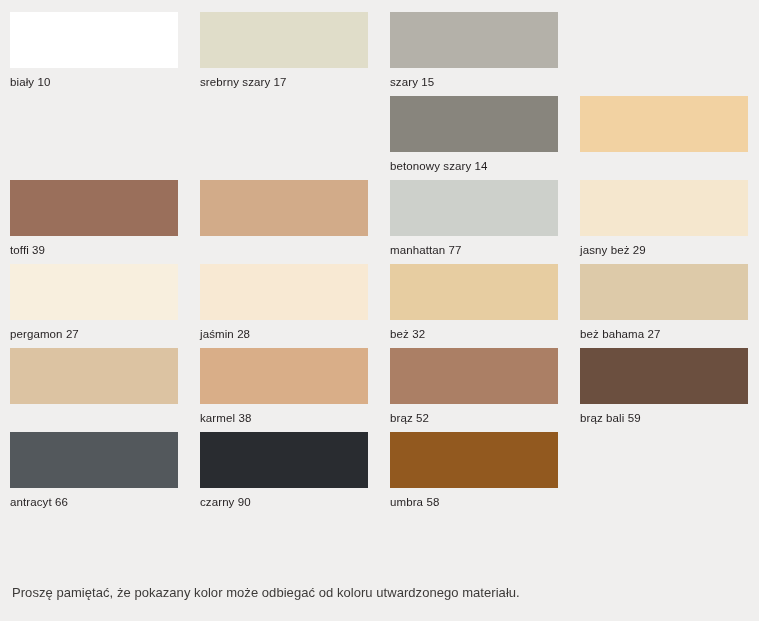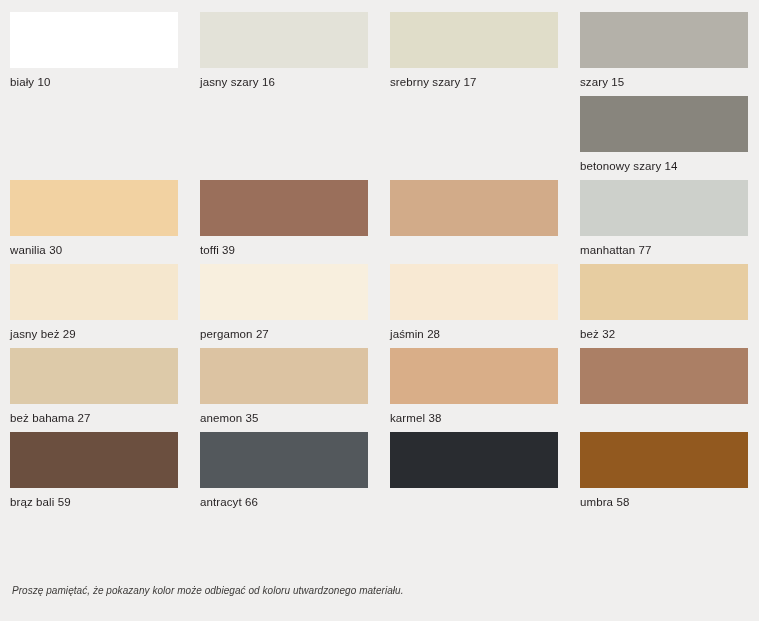--- a/index.html
+++ b/index.html
@@ -49,58 +49,52 @@
     line-height: 13px;
     color: #231f20;
     padding-top: 8px;
     letter-spacing: 0.1px;
     white-space: nowrap;
   }
   .footnote {
     position: absolute;
     left: 12px;
     top: 585px;
-    font-size: 10px;
-    font-style: italic;
+    font-size: 13px;
     color: #3c3a38;
     letter-spacing: 0.05px;
     white-space: nowrap;
   }
 </style>
 </head>
 <body>
 
 <div class="palette">
   <div class="grid">
       <div class="cell">
         <span class="swatch" style="background: rgb(255, 255, 255);"></span>
         <span class="swatch-label">biały 10</span>
-      </div>
-      <div class="cell">
-        <span class="swatch" style="background: rgb(227, 226, 216);"></span>
-        <span class="swatch-label">jasny szary 16</span>
       </div>
       <div class="cell">
         <span class="swatch" style="background: rgb(224, 221, 201);"></span>
         <span class="swatch-label">srebrny szary 17</span>
       </div>
       <div class="cell">
         <span class="swatch" style="background: rgb(180, 177, 169);"></span>
         <span class="swatch-label">szary 15</span>
       </div>
       <div class="cell empty"></div>
       <div class="cell empty"></div>
       <div class="cell empty"></div>
       <div class="cell">
         <span class="swatch" style="background: rgb(136, 133, 125);"></span>
         <span class="swatch-label">betonowy szary 14</span>
       </div>
       <div class="cell">
         <span class="swatch" style="background: rgb(242, 210, 162);"></span>
-        <span class="swatch-label">wanilia 30</span>
       </div>
       <div class="cell">
         <span class="swatch" style="background: rgb(154, 111, 91);"></span>
         <span class="swatch-label">toffi 39</span>
       </div>
       <div class="cell">
         <span class="swatch" style="background: rgb(210, 171, 137);"></span>
       </div>
       <div class="cell">
         <span class="swatch" style="background: rgb(205, 208, 203);"></span>
@@ -121,39 +115,40 @@
       <div class="cell">
         <span class="swatch" style="background: rgb(231, 205, 161);"></span>
         <span class="swatch-label">beż 32</span>
       </div>
       <div class="cell">
         <span class="swatch" style="background: rgb(221, 202, 169);"></span>
         <span class="swatch-label">beż bahama 27</span>
       </div>
       <div class="cell">
         <span class="swatch" style="background: rgb(220, 195, 162);"></span>
-        <span class="swatch-label">anemon 35</span>
       </div>
       <div class="cell">
         <span class="swatch" style="background: rgb(217, 174, 136);"></span>
         <span class="swatch-label">karmel 38</span>
       </div>
       <div class="cell">
         <span class="swatch" style="background: rgb(171, 127, 101);"></span>
+        <span class="swatch-label">brąz 52</span>
       </div>
       <div class="cell">
         <span class="swatch" style="background: rgb(107, 79, 63);"></span>
         <span class="swatch-label">brąz bali 59</span>
       </div>
       <div class="cell">
         <span class="swatch" style="background: rgb(83, 88, 92);"></span>
         <span class="swatch-label">antracyt 66</span>
       </div>
       <div class="cell">
         <span class="swatch" style="background: rgb(41, 44, 48);"></span>
+        <span class="swatch-label">czarny 90</span>
       </div>
       <div class="cell">
         <span class="swatch" style="background: rgb(146, 89, 31);"></span>
         <span class="swatch-label">umbra 58</span>
       </div>
       <div class="cell empty"></div>
       <div class="cell empty"></div>
       <div class="cell empty"></div>
     </div>
   <div class="footnote">Proszę pamiętać, że pokazany kolor może odbiegać od koloru utwardzonego materiału.</div>

